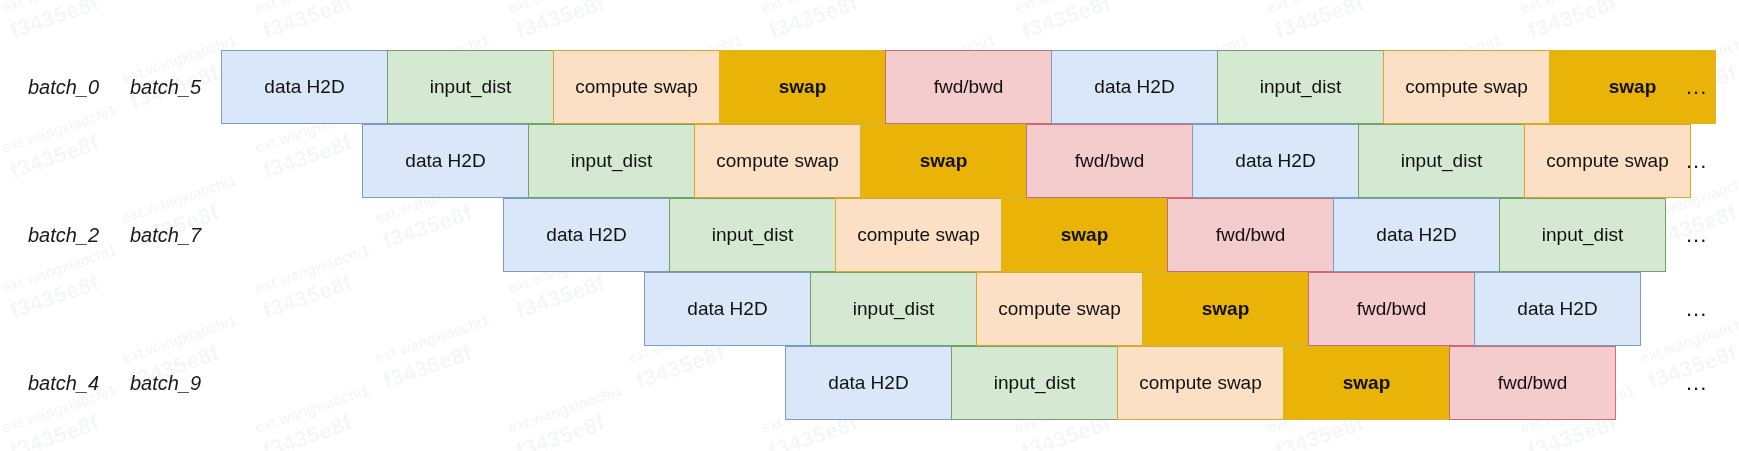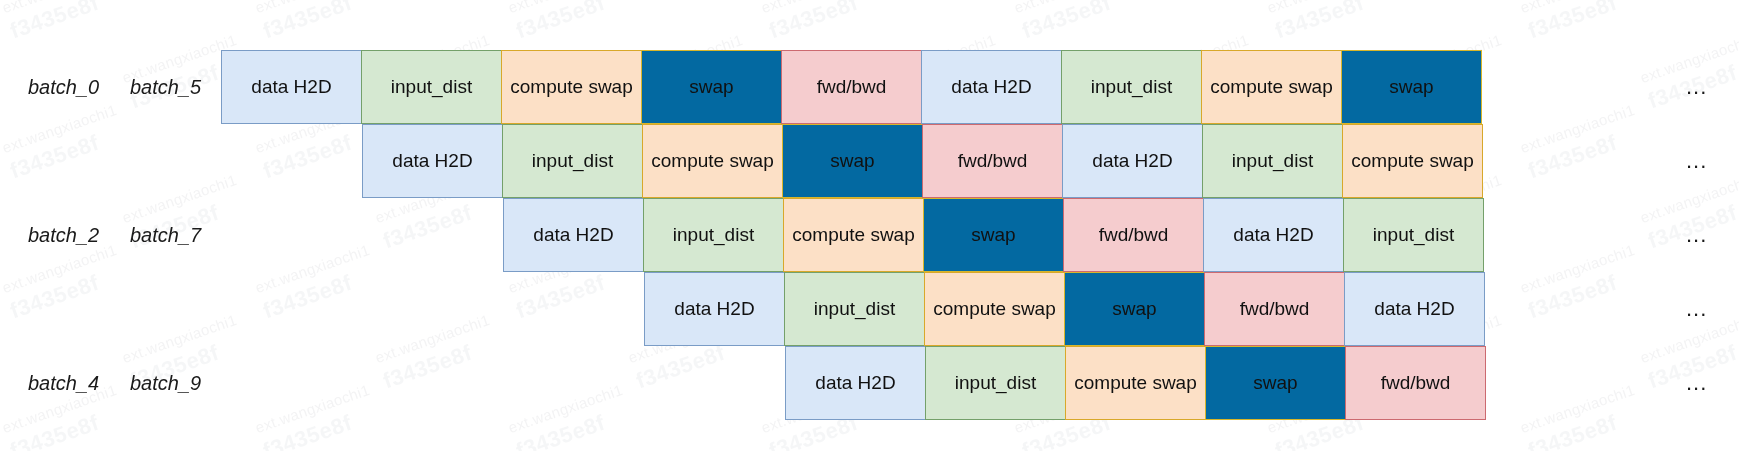--- a/index.html
+++ b/index.html
@@ -77,38 +77,38 @@
   .label-b { width: 88px; font-style: italic; }
 
   .cells {
     position: absolute;
     top: 0;
     height: 74px;
     display: flex;
   }
 
   .cell {
-    width: 141px;
+    width: 167px;
     height: 74px;
     box-sizing: border-box;
     border: 1px solid rgba(0,0,0,0.35);
     display: flex;
     align-items: center;
     justify-content: center;
     font-size: 19px;
     color: #111111;
     white-space: nowrap;
     margin-left: -1px;
   }
   .cell:first-child { margin-left: 0; }
 
   .c-data_h2d      { background: #d9e7f8; border-color: #7a9cc6; }
   .c-input_dist    { background: #d5e8d1; border-color: #74a06a; }
   .c-compute_swap  { background: #fce0c6; border-color: #d8a82a; }
-  .c-swap          { background: #0369a1; border-color: #d8b62a; }
+  .c-swap          { background: #eab308; border-color: #d8b62a; font-weight: bold; }
   .c-fwd_bwd       { background: #f5ccce; border-color: #cc6a70; }
 
   .ellipsis {
     position: absolute;
     top: 0;
     height: 74px;
     left: 1686px;
     display: flex;
     align-items: center;
     font-size: 22px;

